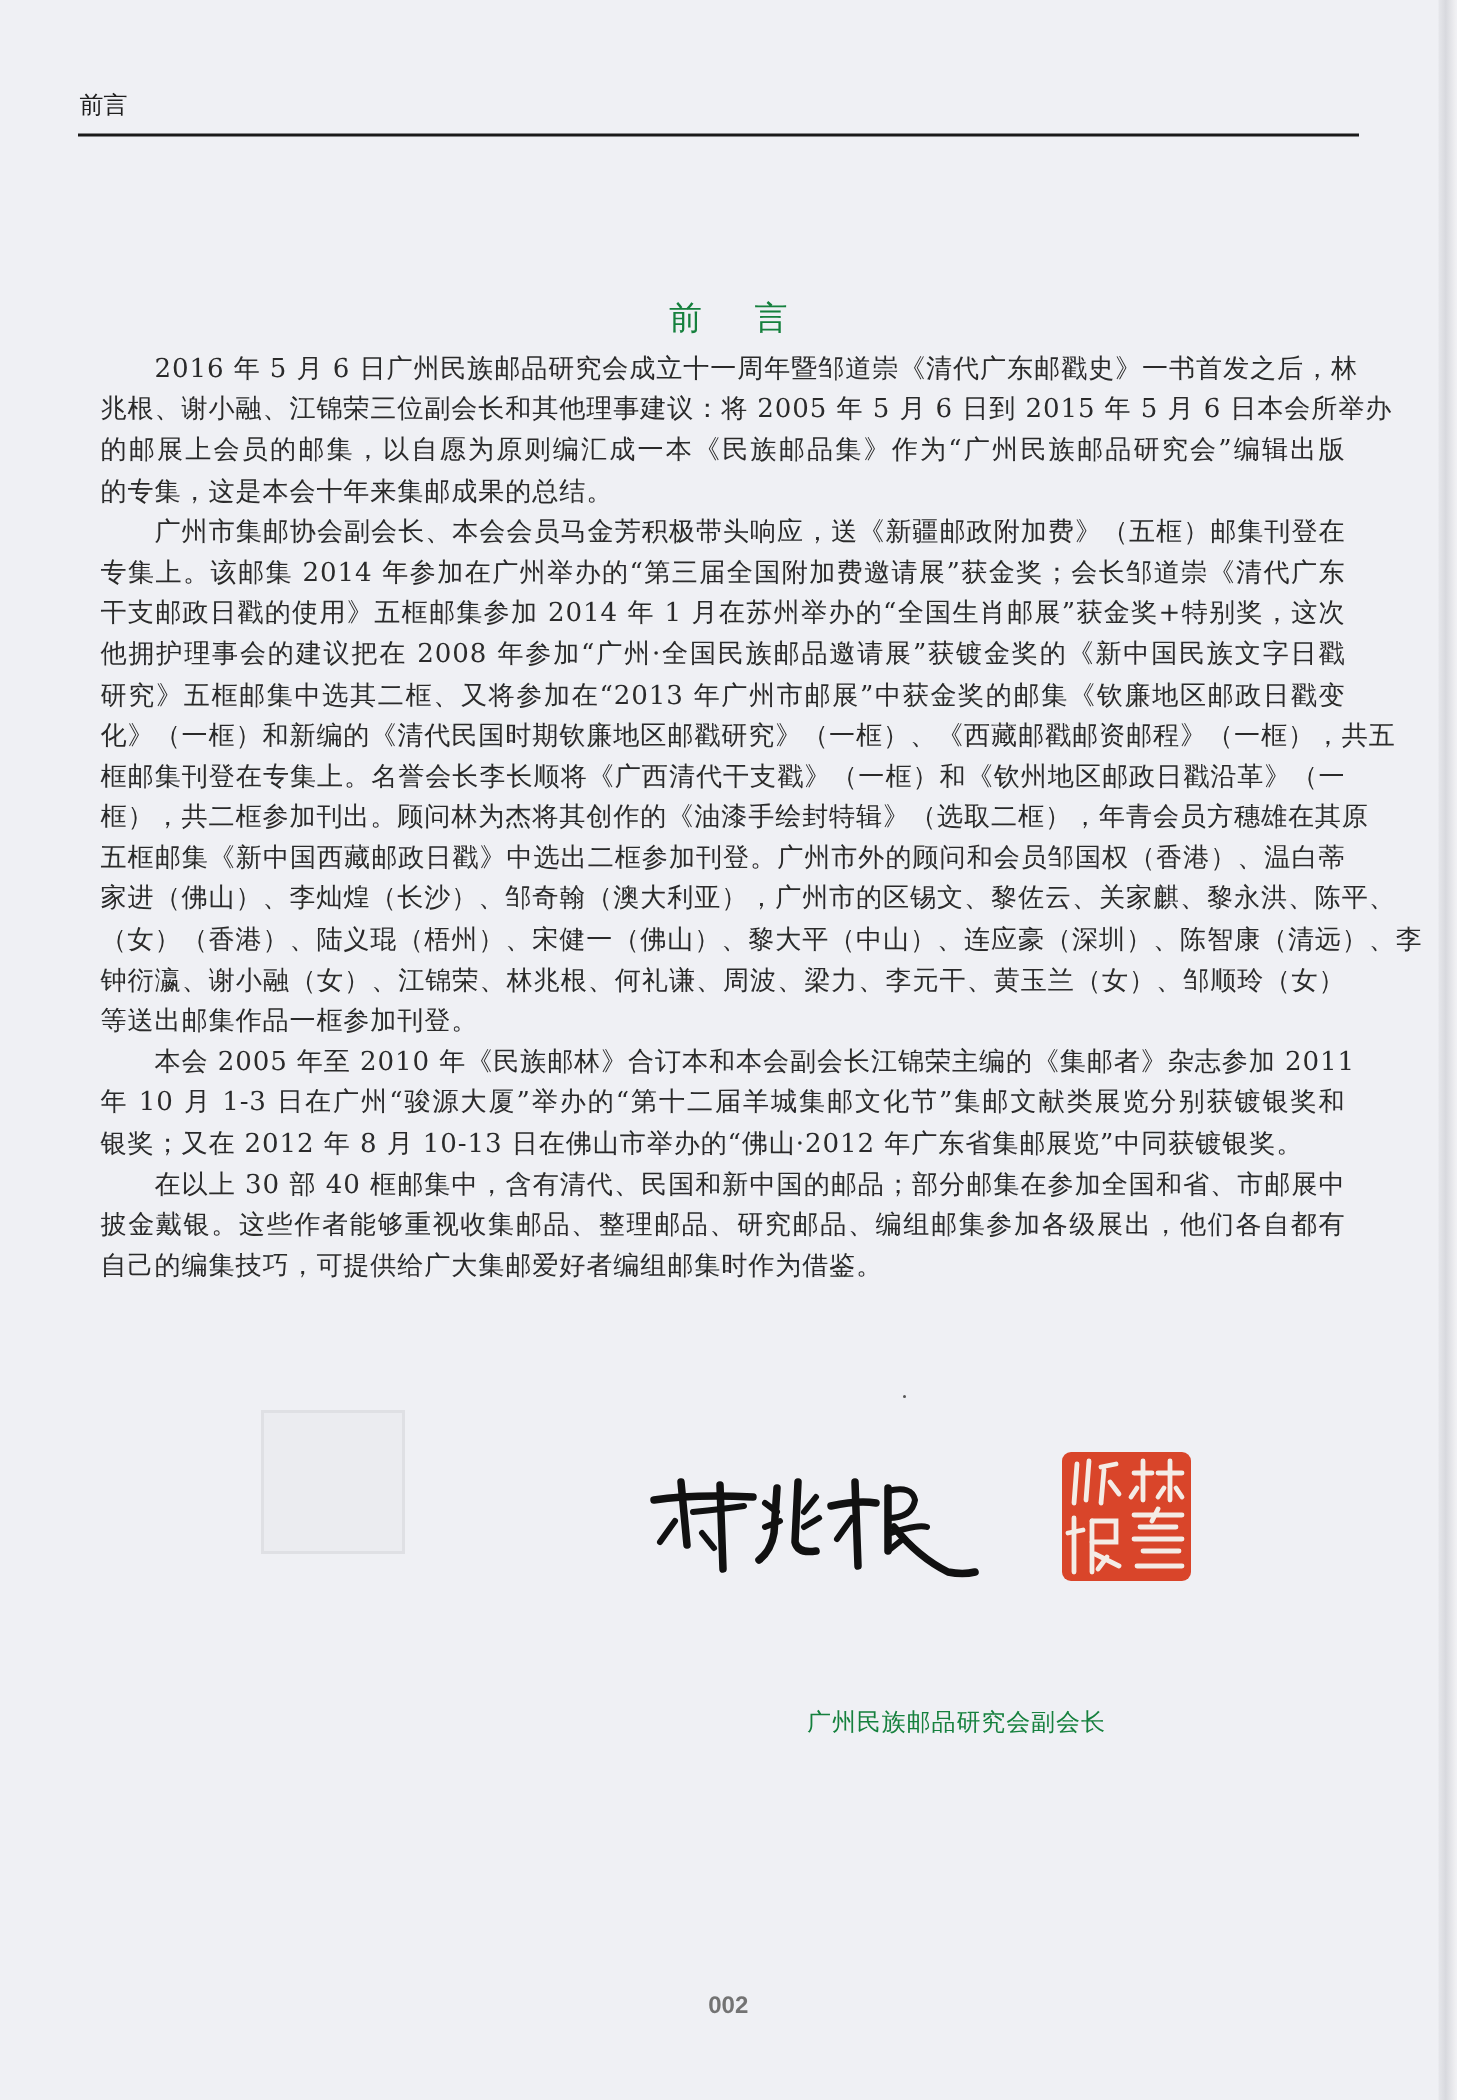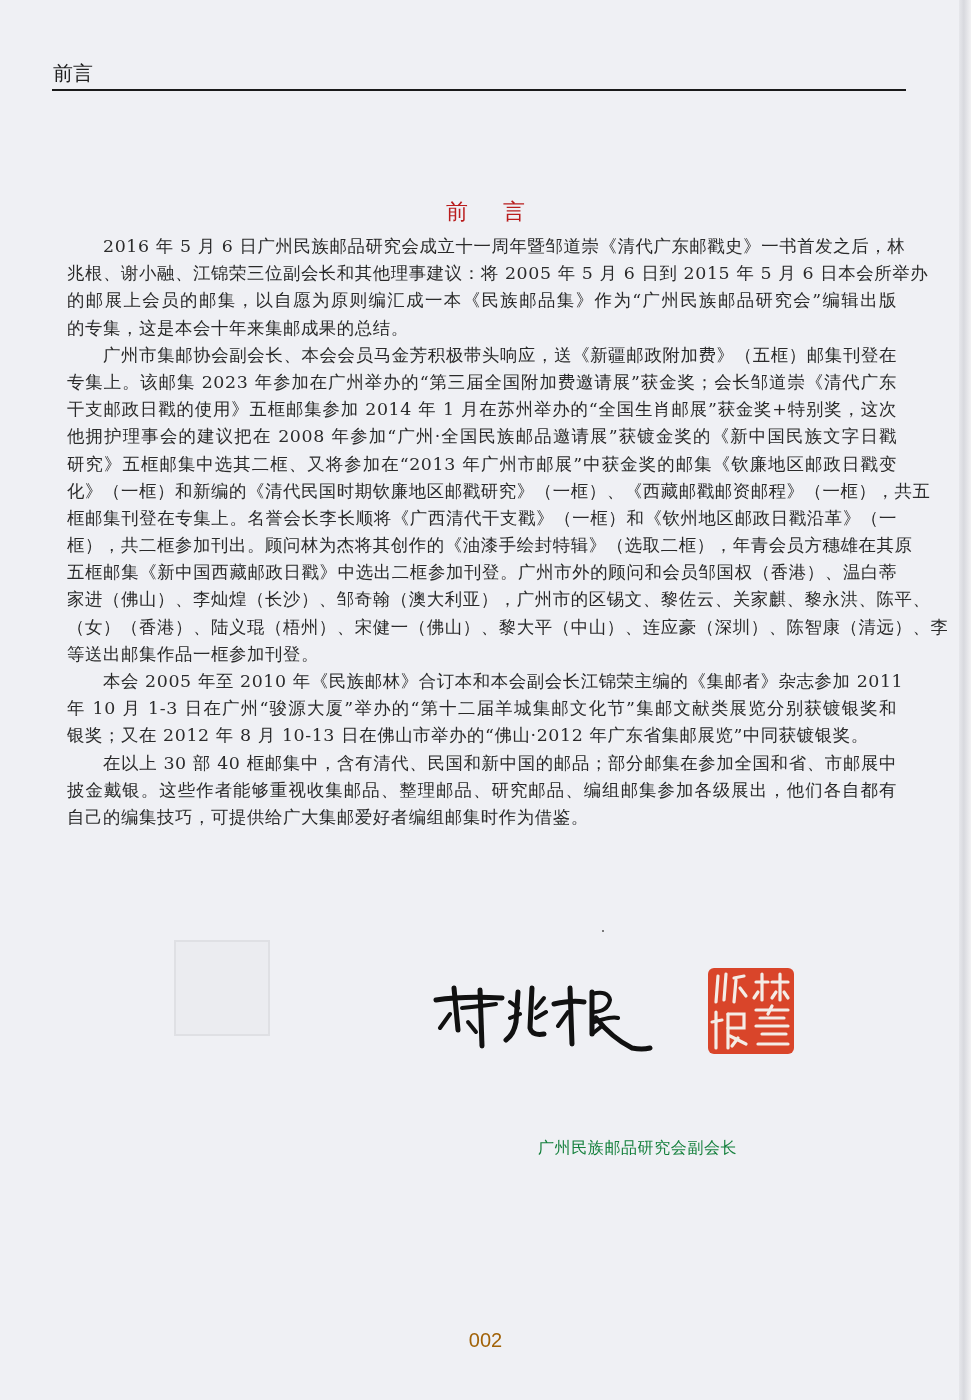--- a/index.html
+++ b/index.html
@@ -21,41 +21,41 @@
       right: 0;
       width: 12px;
       height: 1400px;
       background: linear-gradient(to right, #e6e7eb, #d8d9de 40%, #f2f2f4);
     }
     .running-head {
       position: absolute;
       left: 53px;
       top: 60px;
       font-family: "DejaVu Sans", "Liberation Sans", sans-serif;
-      font-size: 20px;
+      font-size: 16px;
       color: #1e1e1e;
       letter-spacing: 0px;
     }
     .head-rule {
       position: absolute;
       left: 52px;
       top: 89px;
       width: 854px;
       height: 2px;
       background: #1a1a1a;
     }
     .title {
       position: absolute;
       left: 0;
       width: 971px;
       top: 197px;
       text-align: center;
       font-family: "DejaVu Sans", "Liberation Sans", sans-serif;
       font-size: 22px;
-      color: #b91c1c;
+      color: #15803d;
       letter-spacing: 14px;
       text-indent: 14px;
     }
     .body-text {
       position: absolute;
       left: 67px;
       top: 233px;
       width: 830px;
     }
     .para {
@@ -109,22 +109,23 @@
       color: #15803d;
       letter-spacing: 0.6px;
     }
     .page-number {
       position: absolute;
       left: 0;
       width: 971px;
       top: 1329px;
       text-align: center;
       font-family: "Liberation Sans", "DejaVu Sans", sans-serif;
-      font-size: 20px;
-      color: #a16207;
+      font-size: 16px;
+      color: #737373;
+      font-weight: bold;
     }
     .dot {
       position: absolute;
       left: 602px;
       top: 930px;
       width: 2px;
       height: 2px;
       background: #555;
       border-radius: 1px;
     }
@@ -145,30 +146,31 @@
 
   <p class="para">
     <span class="line indent">2016 年 5 月 6 日广州民族邮品研究会成立十一周年暨邹道崇《清代广东邮戳史》一书首发之后，林</span>
     <span class="line">兆根、谢小融、江锦荣三位副会长和其他理事建议：将 2005 年 5 月 6 日到 2015 年 5 月 6 日本会所举办</span>
     <span class="line">的邮展上会员的邮集，以自愿为原则编汇成一本《民族邮品集》作为“广州民族邮品研究会”编辑出版</span>
     <span class="line last">的专集，这是本会十年来集邮成果的总结。</span>
   </p>
 
   <p class="para">
     <span class="line indent">广州市集邮协会副会长、本会会员马金芳积极带头响应，送《新疆邮政附加费》（五框）邮集刊登在</span>
-    <span class="line">专集上。该邮集 2023 年参加在广州举办的“第三届全国附加费邀请展”获金奖；会长邹道崇《清代广东</span>
+    <span class="line">专集上。该邮集 2014 年参加在广州举办的“第三届全国附加费邀请展”获金奖；会长邹道崇《清代广东</span>
     <span class="line">干支邮政日戳的使用》五框邮集参加 2014 年 1 月在苏州举办的“全国生肖邮展”获金奖+特别奖，这次</span>
     <span class="line">他拥护理事会的建议把在 2008 年参加“广州·全国民族邮品邀请展”获镀金奖的《新中国民族文字日戳</span>
     <span class="line">研究》五框邮集中选其二框、又将参加在“2013 年广州市邮展”中获金奖的邮集《钦廉地区邮政日戳变</span>
     <span class="line">化》（一框）和新编的《清代民国时期钦廉地区邮戳研究》（一框）、《西藏邮戳邮资邮程》（一框），共五</span>
     <span class="line">框邮集刊登在专集上。名誉会长李长顺将《广西清代干支戳》（一框）和《钦州地区邮政日戳沿革》（一</span>
     <span class="line">框），共二框参加刊出。顾问林为杰将其创作的《油漆手绘封特辑》（选取二框），年青会员方穗雄在其原</span>
     <span class="line">五框邮集《新中国西藏邮政日戳》中选出二框参加刊登。广州市外的顾问和会员邹国权（香港）、温白蒂</span>
     <span class="line">家进（佛山）、李灿煌（长沙）、邹奇翰（澳大利亚），广州市的区锡文、黎佐云、关家麒、黎永洪、陈平、</span>
     <span class="line">（女）（香港）、陆义琨（梧州）、宋健一（佛山）、黎大平（中山）、连应豪（深圳）、陈智康（清远）、李</span>
+    <span class="line">钟衍瀛、谢小融（女）、江锦荣、林兆根、何礼谦、周波、梁力、李元干、黄玉兰（女）、邹顺玲（女）</span>
     <span class="line last">等送出邮集作品一框参加刊登。</span>
   </p>
 
   <p class="para">
     <span class="line indent">本会 2005 年至 2010 年《民族邮林》合订本和本会副会长江锦荣主编的《集邮者》杂志参加 2011</span>
     <span class="line">年 10 月 1-3 日在广州“骏源大厦”举办的“第十二届羊城集邮文化节”集邮文献类展览分别获镀银奖和</span>
     <span class="line last">银奖；又在 2012 年 8 月 10-13 日在佛山市举办的“佛山·2012 年广东省集邮展览”中同获镀银奖。</span>
   </p>
 
   <p class="para">

